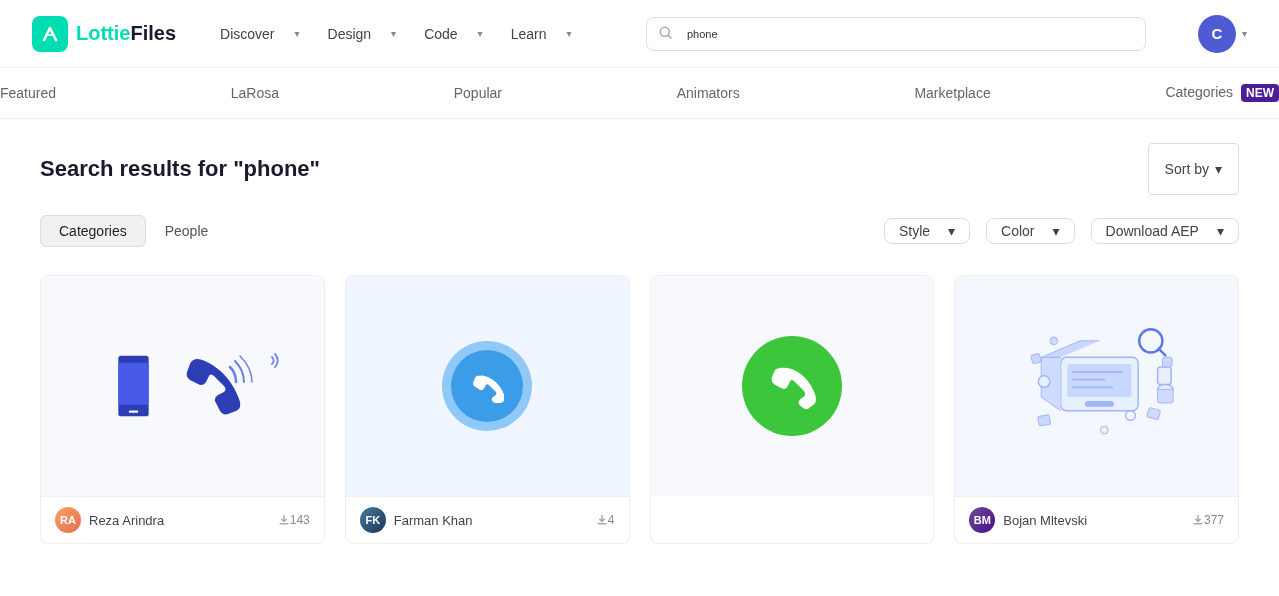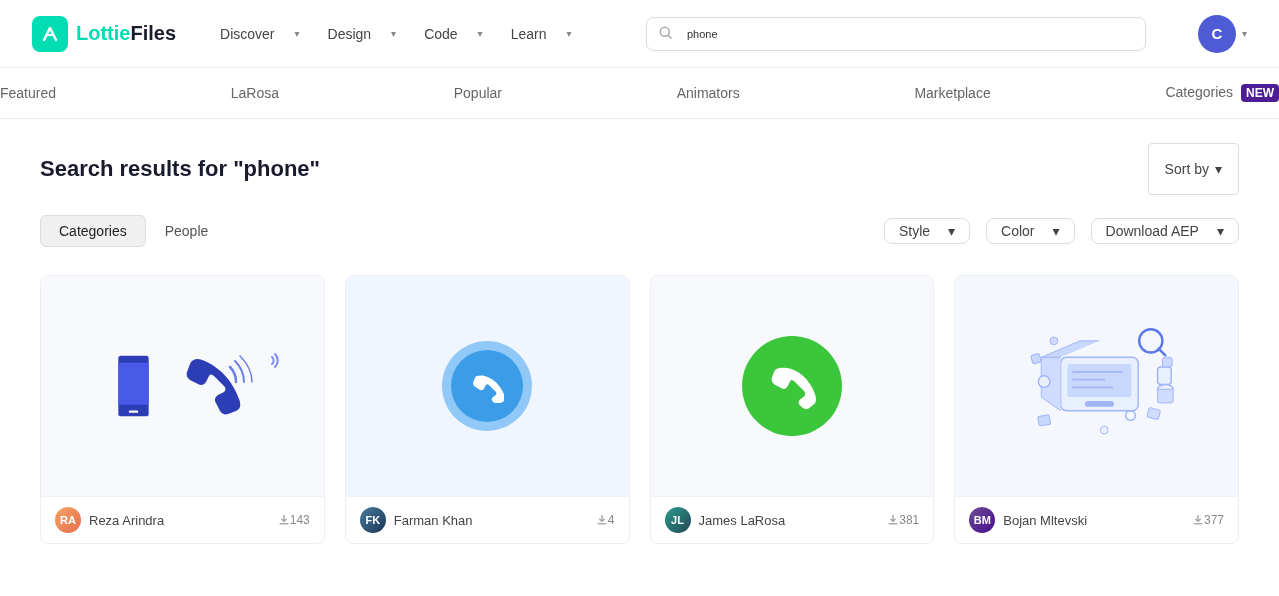--- a/index.html
+++ b/index.html
@@ -465,33 +465,20 @@
     </div>
 
     <div class="card">
       <div class="card-preview">
         <div class="phone-icon-3">
           <svg width="50" height="50" viewBox="0 0 50 50" fill="white">
             <path d="M13 7C13 7 9 7 7.5 10L5 16C4 18.5 5 22 7.5 23.5L14 27C16.5 28.5 19 28 20.5 25.5L23 20.5C24 18.5 26 18.5 27.5 20.5L37 30C38.5 31.5 38.5 34 37 35.5L33 38.5C31.5 40 31 42.5 32.5 44L36 47C37.5 48.5 40 48.5 41.5 47.5L46 44C49.5 42 49.5 38 48 33C43.5 20 32 8 19 7C16.5 6.5 14.5 7 13 7Z"></path>
           </svg>
         </div>
       </div>
-      <div class="card-footer">
-        <div class="card-author">
-          <div class="author-avatar" style="background:linear-gradient(135deg,#2a9d8f,#264653)">JL</div>
-          <span>James LaRosa</span>
-        </div>
-        <div class="card-downloads">
-          <svg width="12" height="12" viewBox="0 0 16 16" fill="none" stroke="#aaa" stroke-width="2">
-            <path d="M8 2v8M5 7l3 3 3-3" stroke-linecap="round" stroke-linejoin="round"></path>
-            <path d="M3 13h10" stroke-linecap="round"></path>
-          </svg>
-          <span>381</span>
-        </div>
-      </div>
     </div>
 
     <div class="card">
       <div class="card-preview" style="background:#f5f7ff;">
         <div class="phone-icon-4">
           <svg width="185" height="165" viewBox="0 0 185 165" fill="none">
 
             <rect x="55" y="55" width="80" height="55" rx="6" fill="#e8f0fe" stroke="#a0b4f8" stroke-width="1.5"></rect>
 
             <rect x="62" y="62" width="66" height="34" rx="3" fill="#c8d8fc"></rect>

